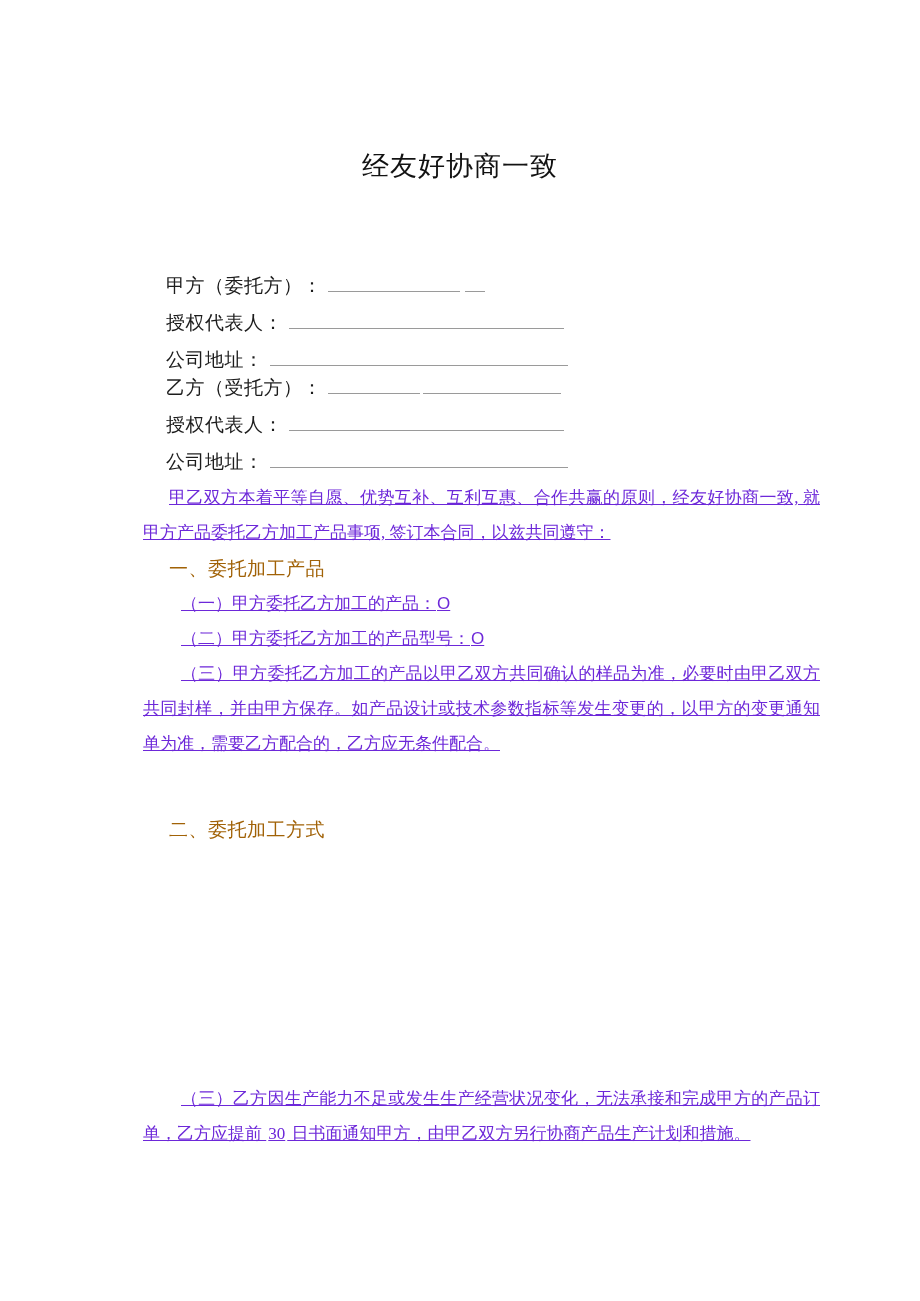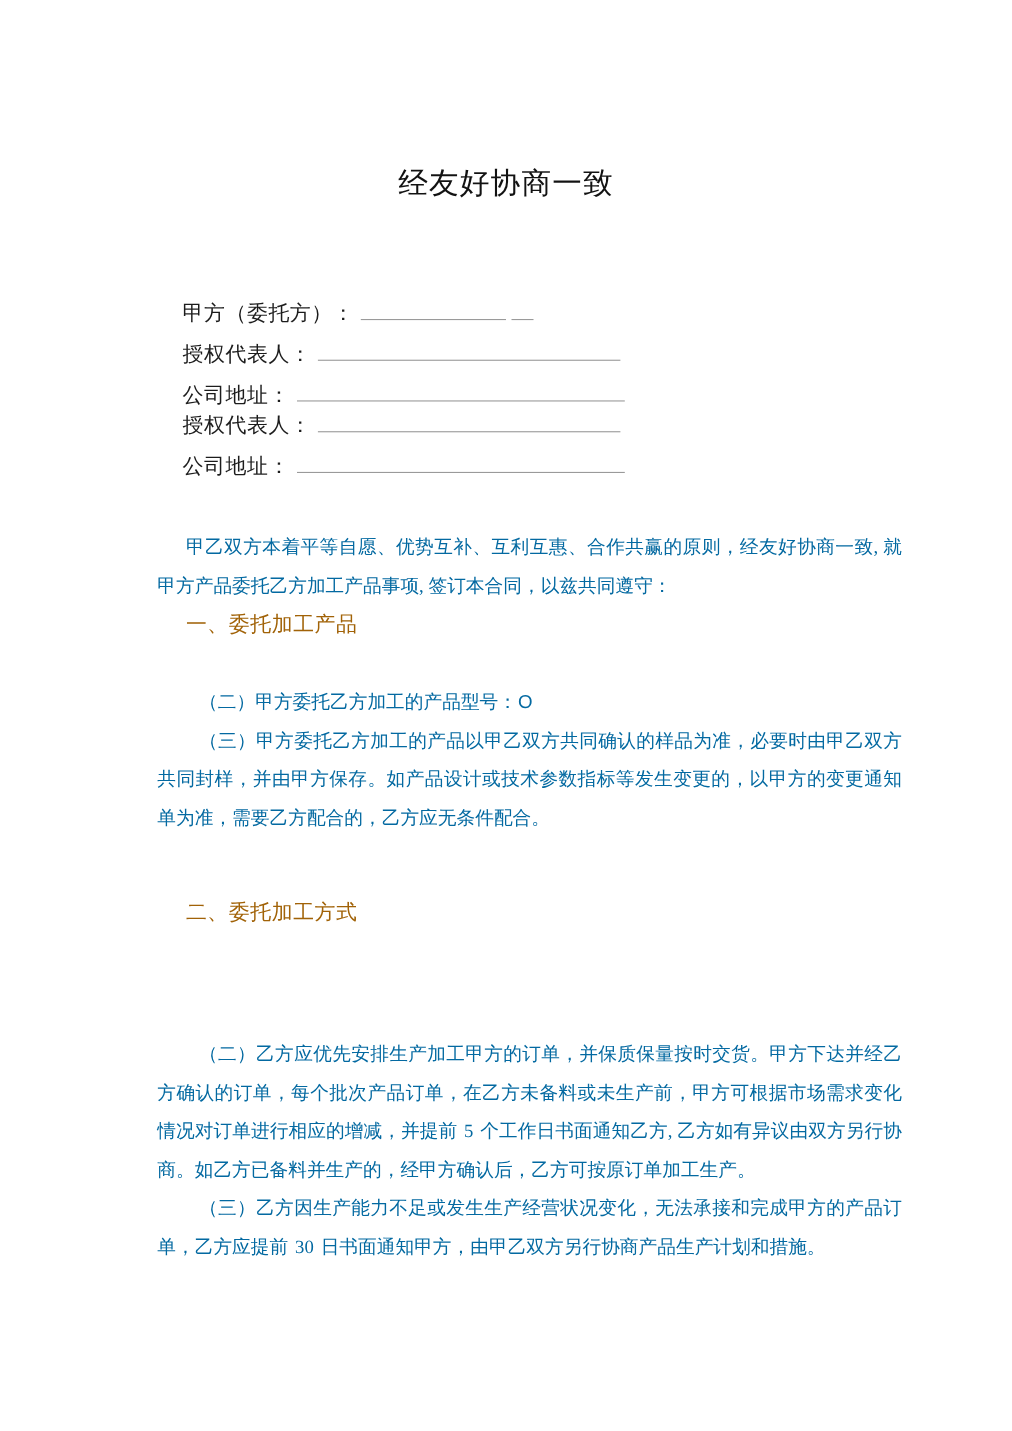--- a/index.html
+++ b/index.html
@@ -79,21 +79,22 @@
 
   
   .body-text {
     position: absolute;
     left: 143px;
     width: 677px;
     font-size: 17px;
     line-height: 35px;
     text-align: justify;
     text-justify: inter-ideograph;
-    color: #0369a1;
+    color: #6d28d9;
+    text-decoration: underline;
   }
   .body-text.indent1 { text-indent: 26px; }
   .body-text.indent2 { text-indent: 38px; }
 
   .section-heading {
     position: absolute;
     left: 143px;
     width: 677px;
     font-size: 19px;
     line-height: 35px;
@@ -142,44 +143,49 @@
       <span class="blank w-full"></span>
     </div>
     <div class="field-row">
       <span class="field-label">公司地址：</span>
       <span class="blank w-addr"></span>
     </div>
   </div>
 
   <div class="party-block party-b">
     <div class="field-row">
+      <span class="field-label">乙方（受托方）：</span>
+      <span class="blank w-seg1"></span>
+      <span class="blank w-seg2"></span>
+    </div>
+    <div class="field-row">
       <span class="field-label">授权代表人：</span>
       <span class="blank w-full"></span>
     </div>
     <div class="field-row">
       <span class="field-label">公司地址：</span>
       <span class="blank w-addr"></span>
     </div>
   </div>
 
   <div class="body-text indent1 p-preamble">甲乙双方本着平等自愿、优势互补、互利互惠、合作共赢的原则，经友好协商一致, 就甲方产品委托乙方加工产品事项, 签订本合同，以兹共同遵守：</div>
 
   <div class="section-heading h-sec1">一、委托加工产品</div>
 
+  <div class="body-text indent2 p-1-1">
+    <span>（一）甲方委托乙方加工的产品：</span><span class="ph">O</span>
+  </div>
 
   <div class="body-text indent2 p-1-2">
     <span>（二）甲方委托乙方加工的产品型号：</span><span class="ph">O</span>
   </div>
 
   <div class="body-text indent2 p-1-3">（三）甲方委托乙方加工的产品以甲乙双方共同确认的样品为准，必要时由甲乙双方共同封样，并由甲方保存。如产品设计或技术参数指标等发生变更的，以甲方的变更通知单为准，需要乙方配合的，乙方应无条件配合。</div>
 
   <div class="section-heading h-sec2">二、委托加工方式</div>
 
 
-  <div class="body-text indent2 p-2-2">
-    <span>（二）乙方应优先安排生产加工甲方的订单，并保质保量按时交货。甲方下达并经乙方确认的订单，每个批次产品订单，在乙方未备料或未生产前，甲方可根据市场需求变化情况对订单进行相应的增减，并提前 </span><span class="num">5</span><span> 个工作日书面通知乙方, 乙方如有异议由双方另行协商。如乙方已备料并生产的，经甲方确认后，乙方可按原订单加工生产。</span>
-  </div>
 
   <div class="body-text indent2 p-2-3">
     <span>（三）乙方因生产能力不足或发生生产经营状况变化，无法承接和完成甲方的产品订单，乙方应提前 </span><span class="num">30</span><span> 日书面通知甲方，由甲乙双方另行协商产品生产计划和措施。</span>
   </div>
 
 </div>
 
 </body></html>

